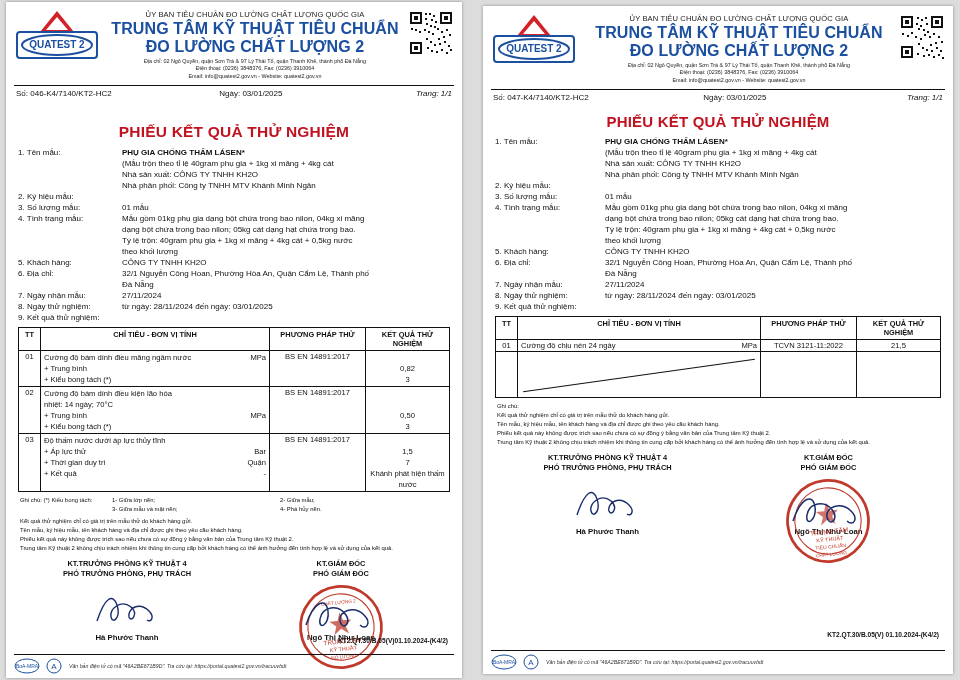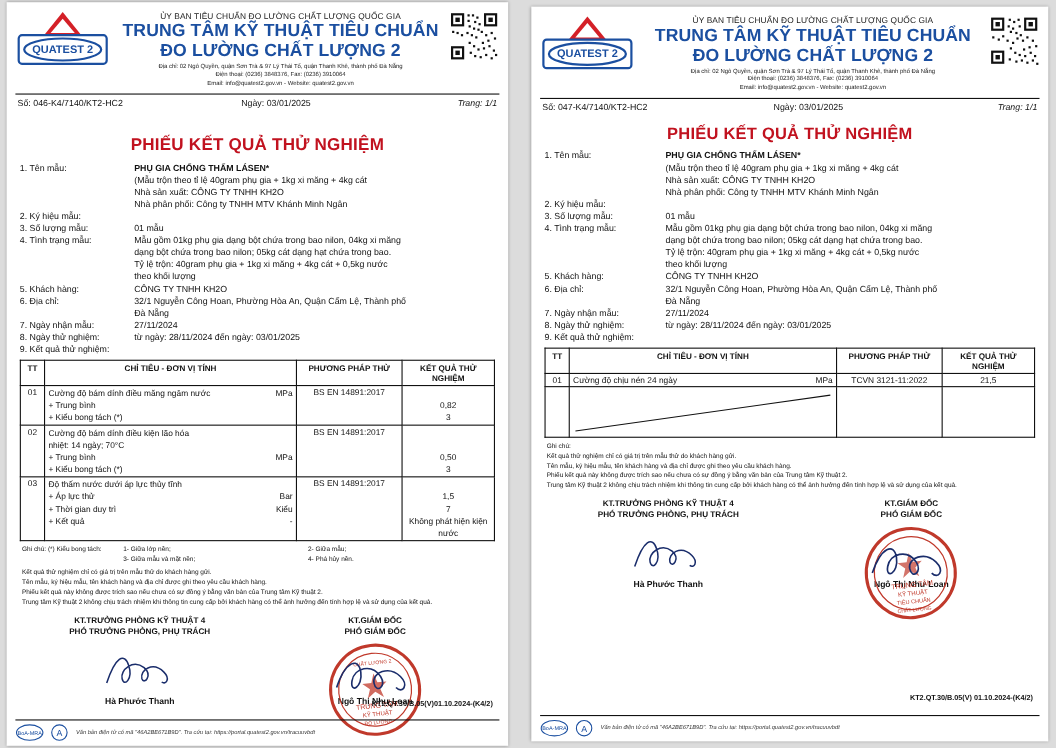--- a/index.html
+++ b/index.html
@@ -366,32 +366,32 @@
               <div class="cell-lines" style="display:flex">
                 <div style="flex:1 1 auto">
                   <div>Độ thấm nước dưới áp lực thủy tĩnh</div>
                   <div>+ Áp lực thử</div>
                   <div>+ Thời gian duy trì</div>
                   <div>+ Kết quả</div>
                 </div>
                 <div style="flex:0 0 30px;text-align:right">
                   <div>&nbsp;</div>
                   <div>Bar</div>
-                  <div>Kiểu</div>
+                  <div>Quận</div>
                   <div>-</div>
                 </div>
               </div>
             </td>
             <td class="c-meth">BS EN 14891:2017</td>
             <td class="c-res">
               <div class="cell-lines">
                 <div>&nbsp;</div>
                 <div>1,5</div>
                 <div>7</div>
-                <div>Không phát hiện kiện nước</div>
+                <div>Khánh phát hiện thấm nước</div>
               </div>
             </td>
           </tr>
         </tbody>
       </table>
 
       <div class="notes">
         <div class="nrow">
           <div class="nlab" style="flex:0 0 92px">Ghi chú: (*) Kiểu bong tách:</div>
           <div class="ncols">

